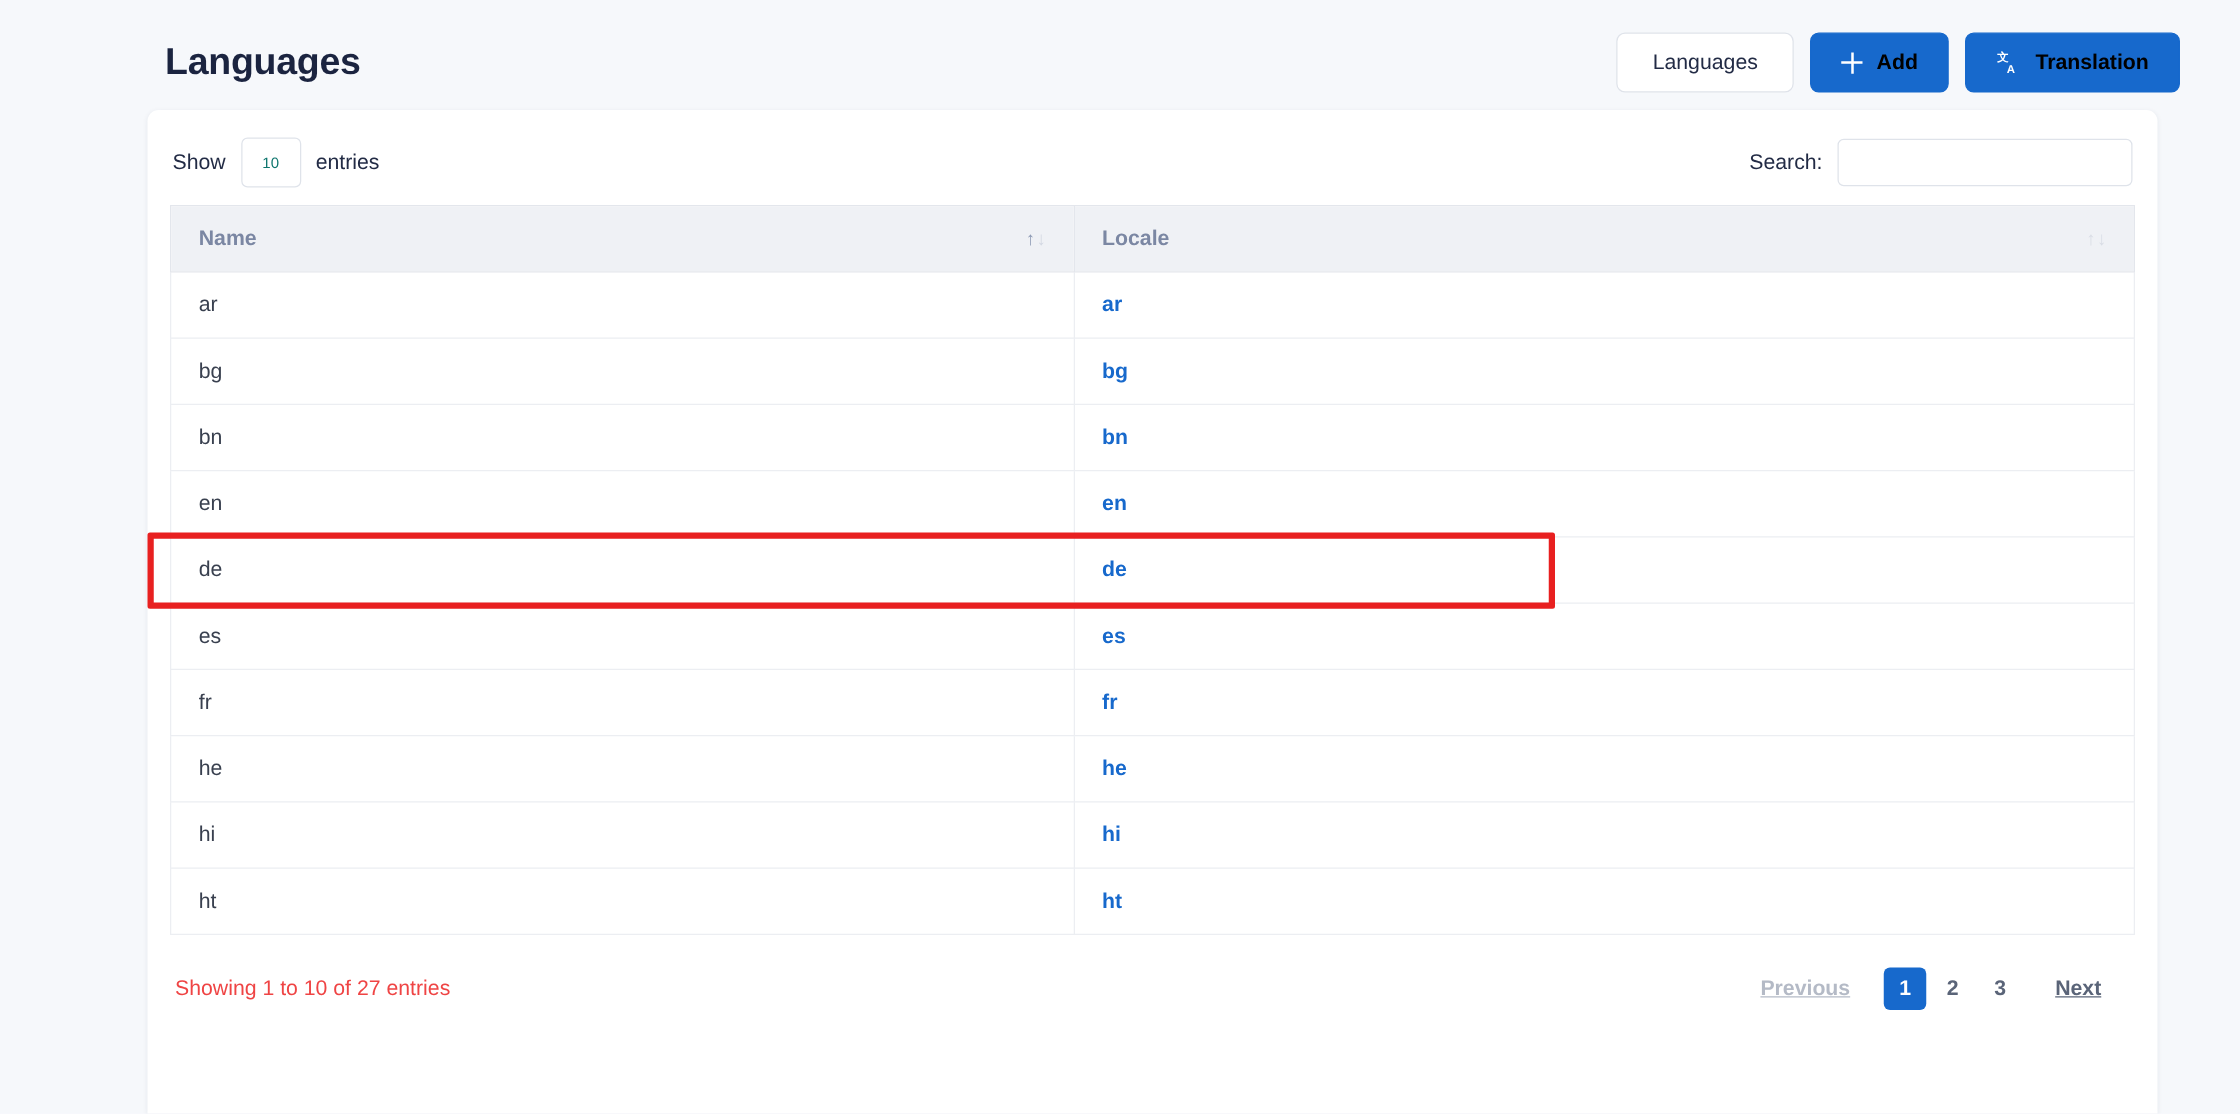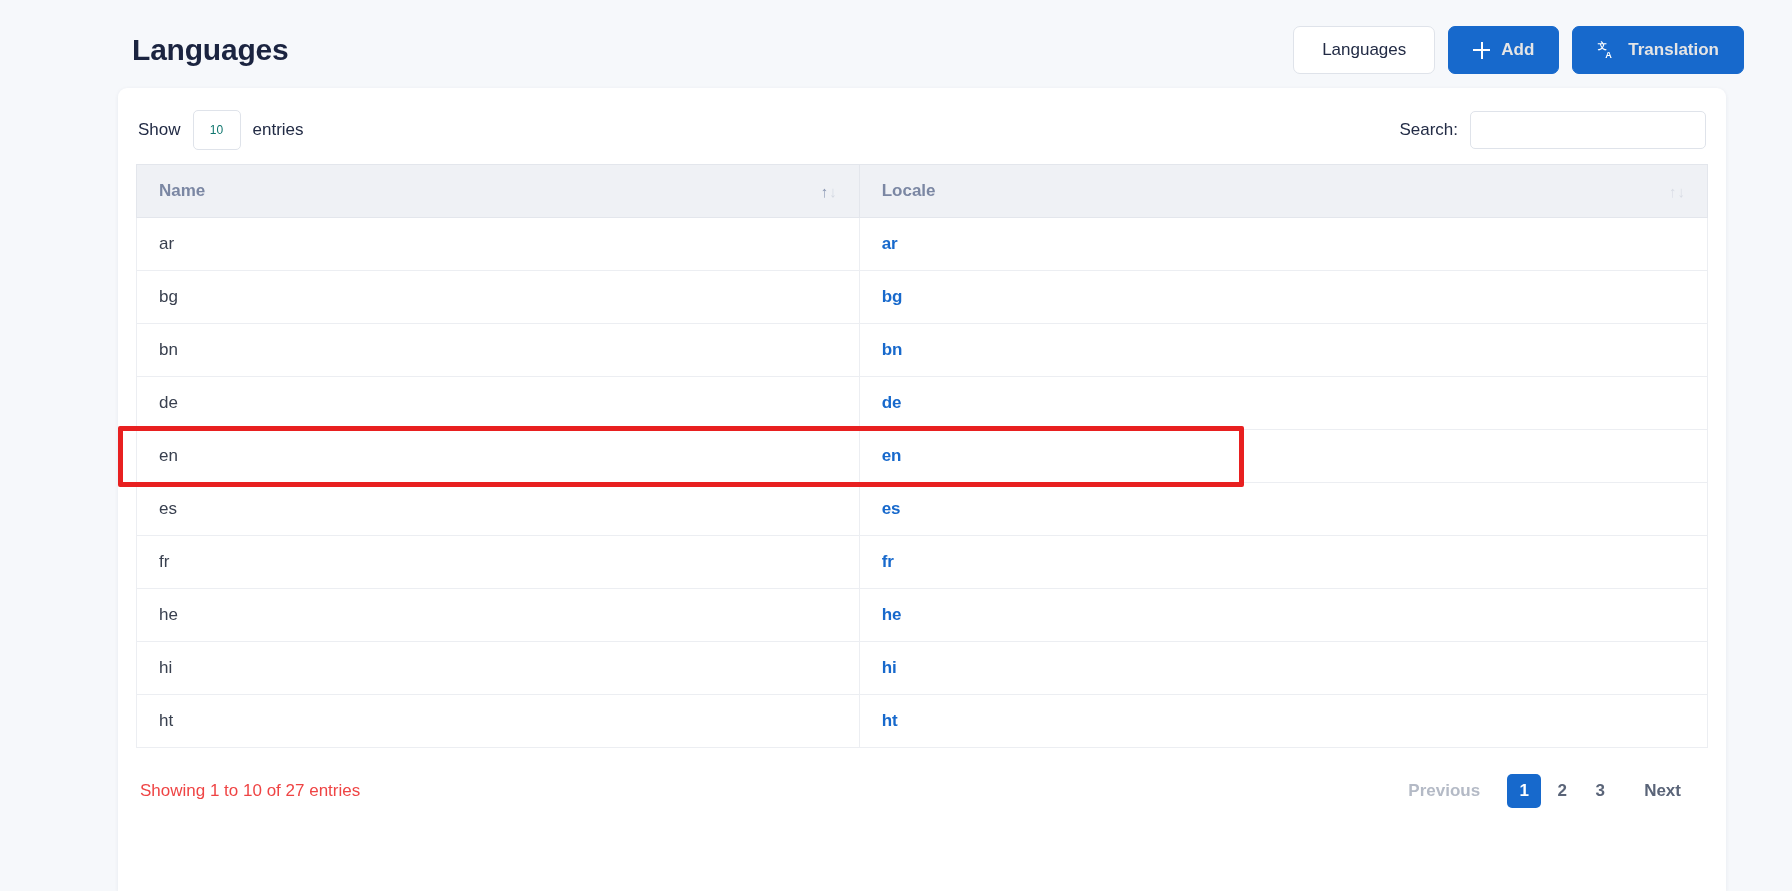--- a/index.html
+++ b/index.html
@@ -56,21 +56,21 @@
   }
   .btn-outline {
     background: #ffffff;
     border-color: #dfe3ea;
     color: #222b45;
     font-weight: normal;
     padding: 0 28px;
   }
   .btn-primary {
     background: #1769cc;
-    color: #e5e5e5;
+    color: #000000;
     border-color: #1769cc;
   }
   .icon-plus {
     display: inline-block;
     position: relative;
     width: 17px;
     height: 17px;
   }
   .icon-plus::before,
   .icon-plus::after {
@@ -223,21 +223,21 @@
     font-weight: bold;
     color: #5a6478;
     border-radius: 5px;
     cursor: pointer;
     background: transparent;
     border: none;
     font-family: "Liberation Sans", sans-serif;
   }
   .page-btn.disabled { color: #b4bac6; cursor: default; }
   .page-btn.active   { background: #1769cc; color: #ffffff; }
-  .page-btn.edge     { margin: 0 12px; }
+  .page-btn.edge     { margin: 0 12px; text-decoration: underline; }
 
   
   .highlight-box {
     position: absolute;
     border: 5px solid #e82020;
     border-radius: 2px;
     pointer-events: none;
     z-index: 40;
   }
 </style>
@@ -320,26 +320,26 @@
           </tr>
           <tr>
             <td>bg</td>
             <td class="locale-cell"><a>bg</a></td>
           </tr>
           <tr>
             <td>bn</td>
             <td class="locale-cell"><a>bn</a></td>
           </tr>
           <tr>
+            <td>en</td>
+            <td class="locale-cell"><a>en</a></td>
+          </tr>
+          <tr>
             <td>de</td>
             <td class="locale-cell"><a>de</a></td>
-          </tr>
-          <tr>
-            <td>en</td>
-            <td class="locale-cell"><a>en</a></td>
           </tr>
           <tr>
             <td>es</td>
             <td class="locale-cell"><a>es</a></td>
           </tr>
           <tr>
             <td>fr</td>
             <td class="locale-cell"><a>fr</a></td>
           </tr>
           <tr>

